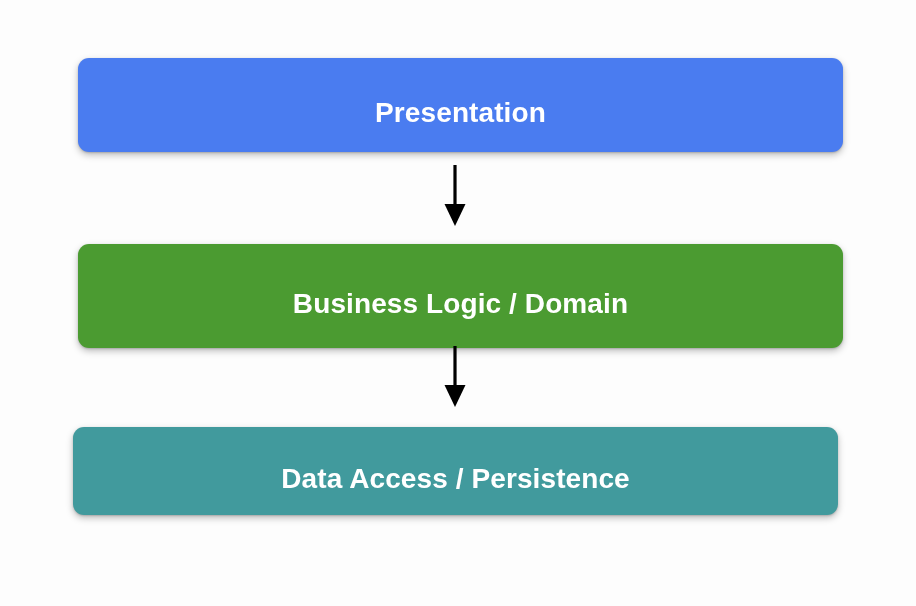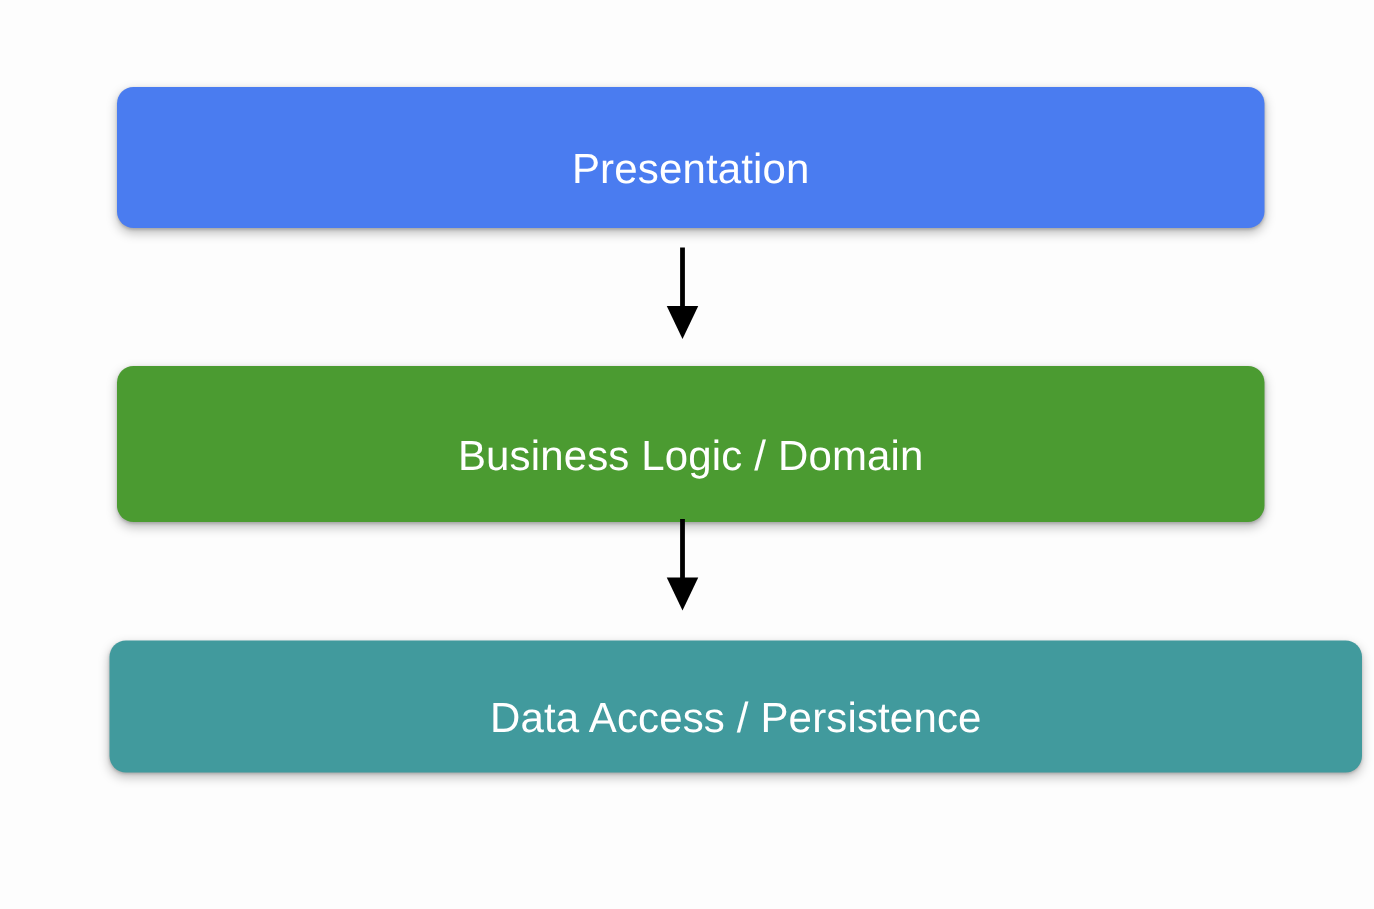--- a/index.html
+++ b/index.html
@@ -30,21 +30,21 @@
     border-radius: 11px;
     box-shadow: 0 3px 7px rgba(0, 0, 0, 0.26),
                 0 1px 2px rgba(0, 0, 0, 0.16);
     box-sizing: border-box;
   }
 
   .layer-label {
     color: #ffffff;
     font-family: "Liberation Sans", sans-serif;
     font-size: 28px;
-    font-weight: 400;
+    font-weight: 700;
     letter-spacing: 0.1px;
     line-height: 1;
     white-space: nowrap;
     text-align: center;
     user-select: none;
     margin-top: 16px;
   }
 
   
   #box-presentation {
@@ -57,21 +57,21 @@
   #box-business-logic {
     left: 78px;
     top: 244px;
     width: 765px;
     height: 104px;
   }
 
   #box-data-access {
     left: 73px;
     top: 427px;
-    width: 835px;
+    width: 765px;
     height: 88px;
   }
 
   
   .flow-arrow {
     position: absolute;
     overflow: visible;
   }
 
   #arrow-presentation-to-business {

